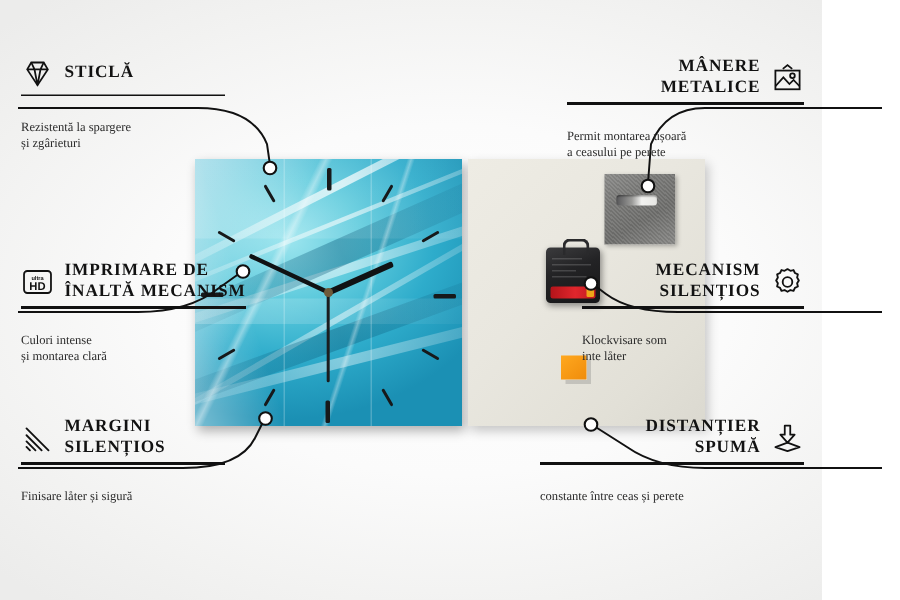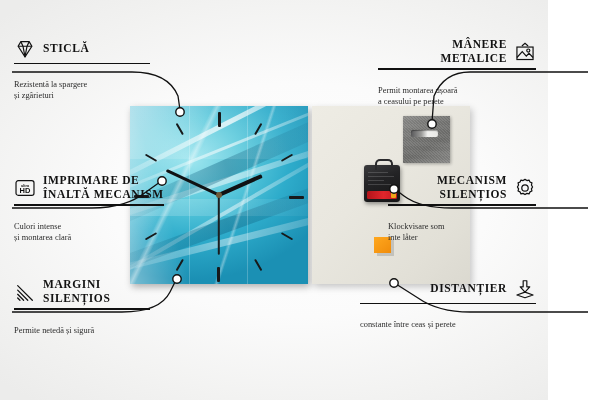--- a/index.html
+++ b/index.html
@@ -241,21 +241,21 @@
             <path d="M4 18.5 L6.5 21"></path>
         </svg>
       </span>
       <span class="titles">
         <span class="t1" style="display:block">MARGINI</span>
         <span class="t2" style="display:block">SILENȚIOS</span>
       </span>
     </div>
     <div class="rule"></div>
     <div class="sub">
-      <span style="display:block">Permite netedă și sigură</span>
+      <span style="display:block">Finisare låter și sigură</span>
     </div>
   </div>
 
   <div class="callout" style="right:12px;top:38px;width:158px;">
     <div class="head r">
       <span class="titles" style="text-align:right">
         <span class="t1" style="display:block">MÂNERE</span>
         <span class="t2" style="display:block">METALICE</span>
       </span>
       <span class="ic">
@@ -291,20 +291,21 @@
     <div class="sub r">
       <span style="display:block">Klockvisare som</span>
       <span style="display:block">inte låter</span>
     </div>
   </div>
 
   <div class="callout" style="right:12px;top:278px;width:176px;">
     <div class="head r">
       <span class="titles" style="text-align:right">
         <span class="t1" style="display:block">DISTANȚIER</span>
+        <span class="t2" style="display:block">SPUMĂ</span>
       </span>
       <span class="ic">
         <svg viewBox="0 0 24 24" fill="none" stroke="#111" stroke-width="1.3" stroke-linejoin="round">
           <path d="M10 3 h4 v6.6 h3.2 L12 15.4 L6.8 9.6 H10 Z"></path>
           <path d="M12 15.4 L3.2 18.6 L12 21.6 L20.8 18.6 Z"></path>
         </svg>
       </span>
     </div>
     <div class="rule"></div>
     <div class="sub r">

